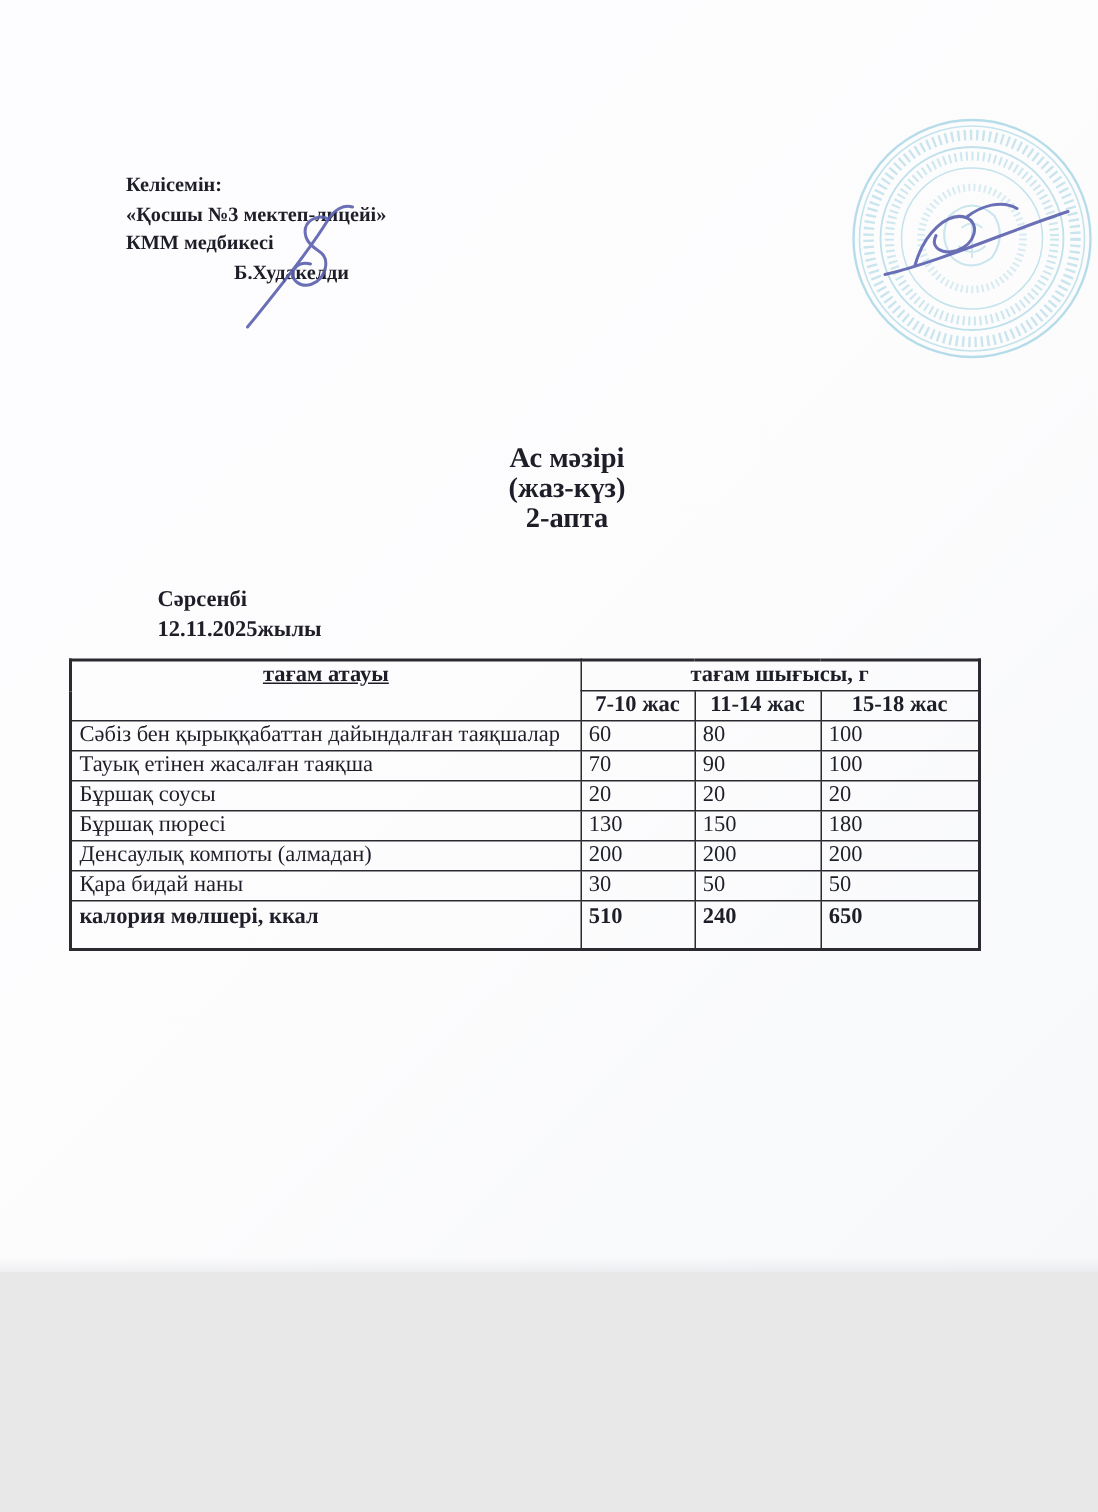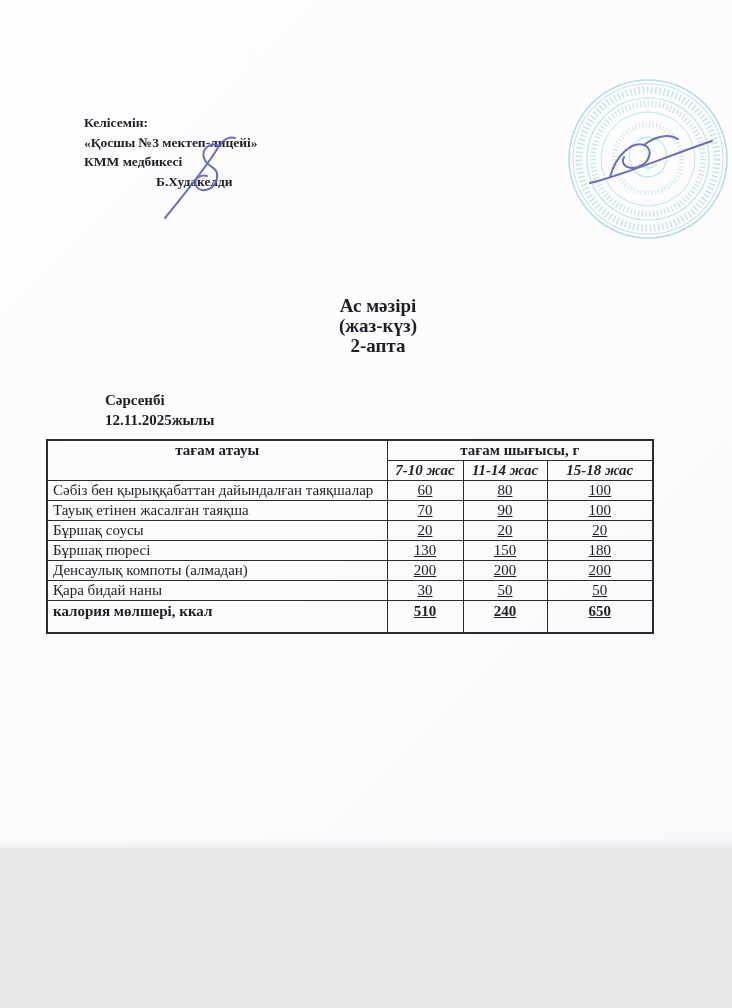--- a/index.html
+++ b/index.html
@@ -30,25 +30,25 @@
   table.menu{border-collapse:collapse;table-layout:fixed;
     position:absolute;left:46px;top:439px;width:606px;
     font-size:15px;}
   table.menu col.c1{width:340px;}
   table.menu col.c2{width:76px;}
   table.menu col.c3{width:84px;}
   table.menu col.c4{width:106px;}
   table.menu td,table.menu th{border:1px solid #2a2a30;padding:0 5px;
     line-height:19px;vertical-align:top;}
   table.menu{border:2px solid #2a2a30;}
-  th.name-head{text-align:center;vertical-align:top;padding-top:3px;font-size:15px;}
+  th.name-head{text-align:center;vertical-align:top;padding-top:3px;font-size:15px;text-decoration:underline;}
   th.group-head{text-align:center;padding:2px 4px 1px;font-size:15px;}
-  th.age-head{text-align:center;padding:1px 2px;font-size:15px;font-style:italic;}
+  th.age-head{text-align:center;padding:1px 2px;font-size:15px;}
   td.dish{text-align:left;}
-  td.val{text-align:center;text-decoration:underline;}
+  td.val{text-align:left;}
   tr.bold-row td{font-weight:bold;padding-top:1px;padding-bottom:11px;}
 </style>
 </head>
 <body>
 
 <div class="page">
 
   <div class="abs stamp-wrap">
     <svg width="170" height="162" viewBox="0 0 170 162">
       <g fill="none" stroke="#8fcbdd">

